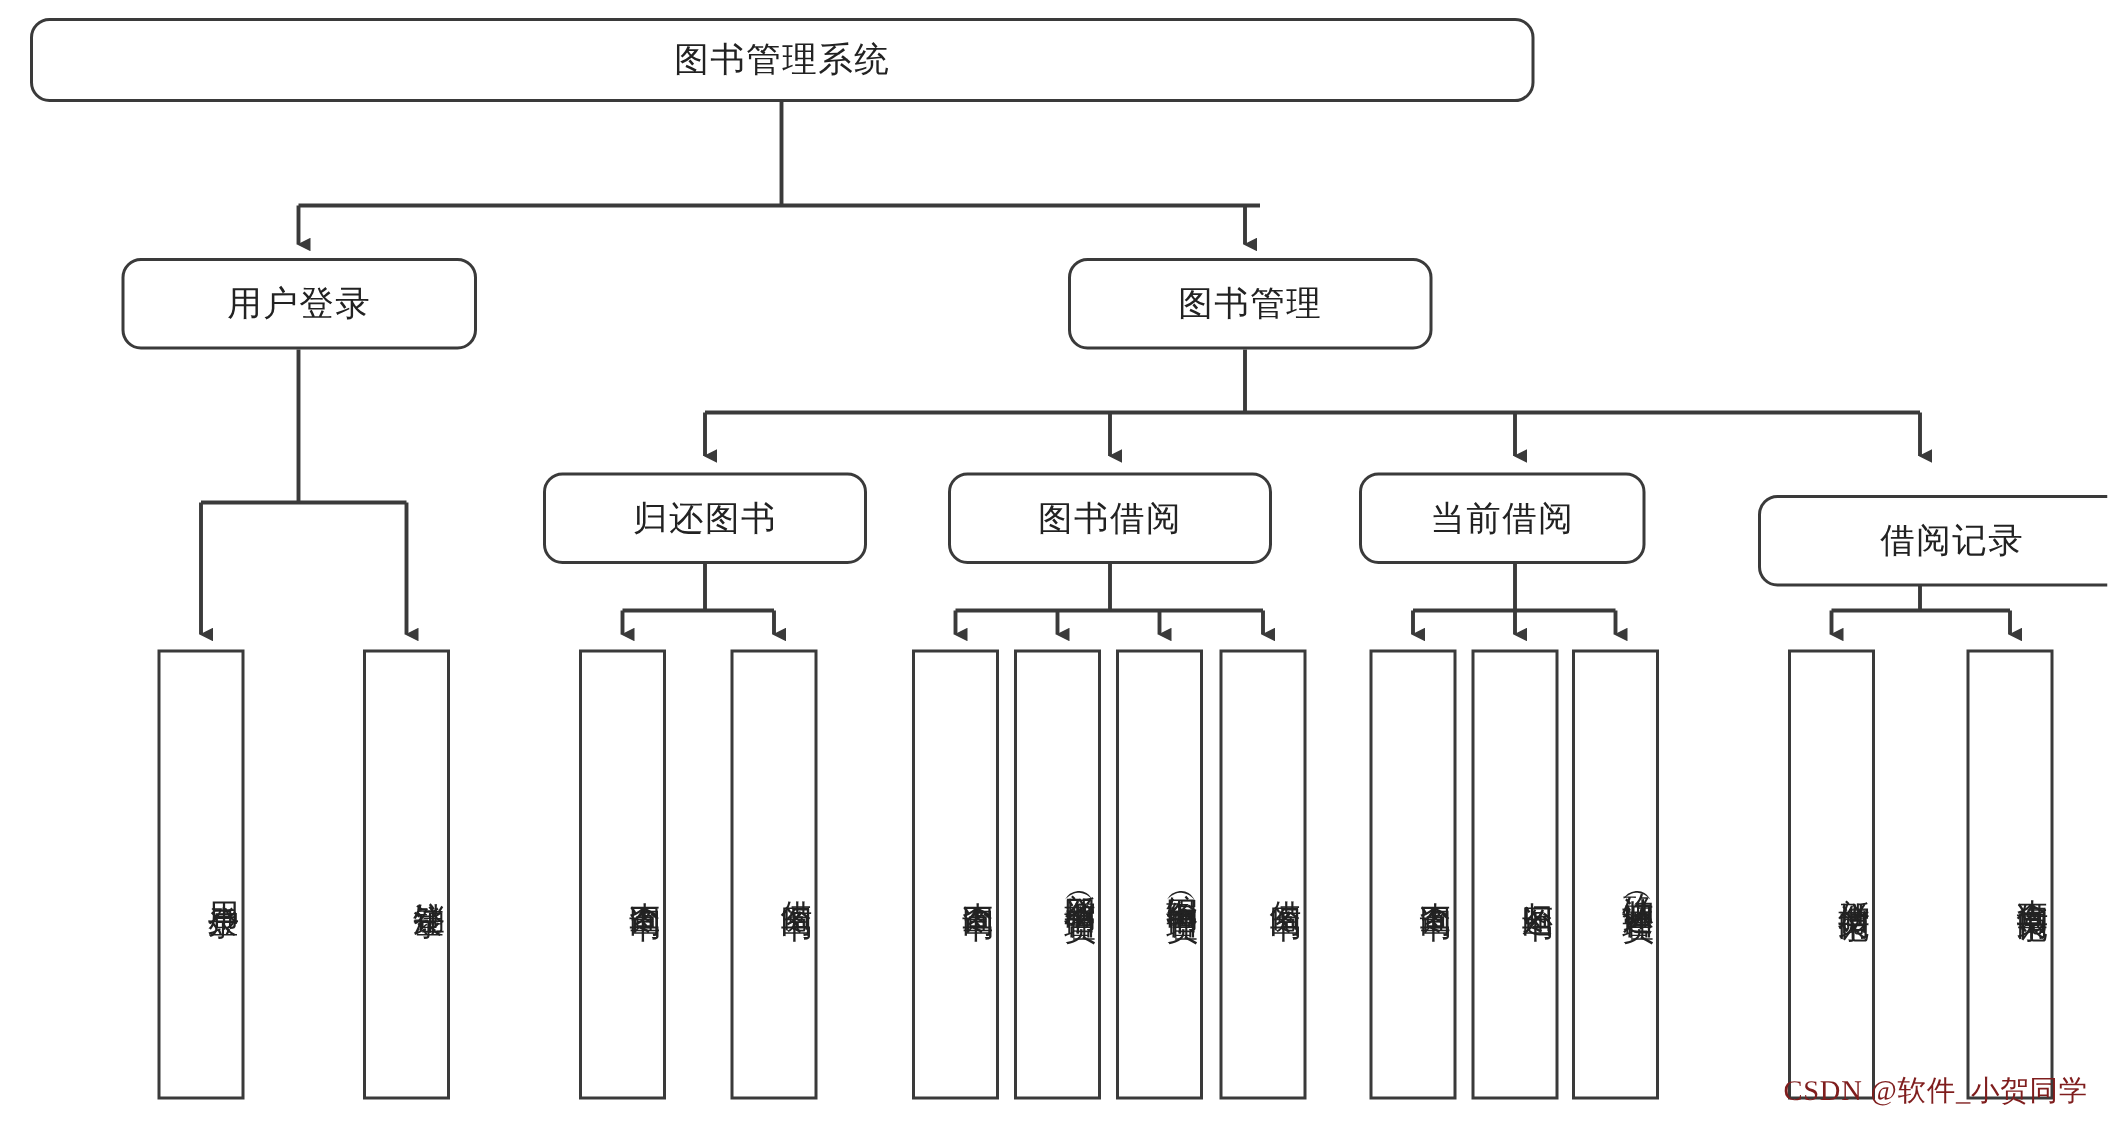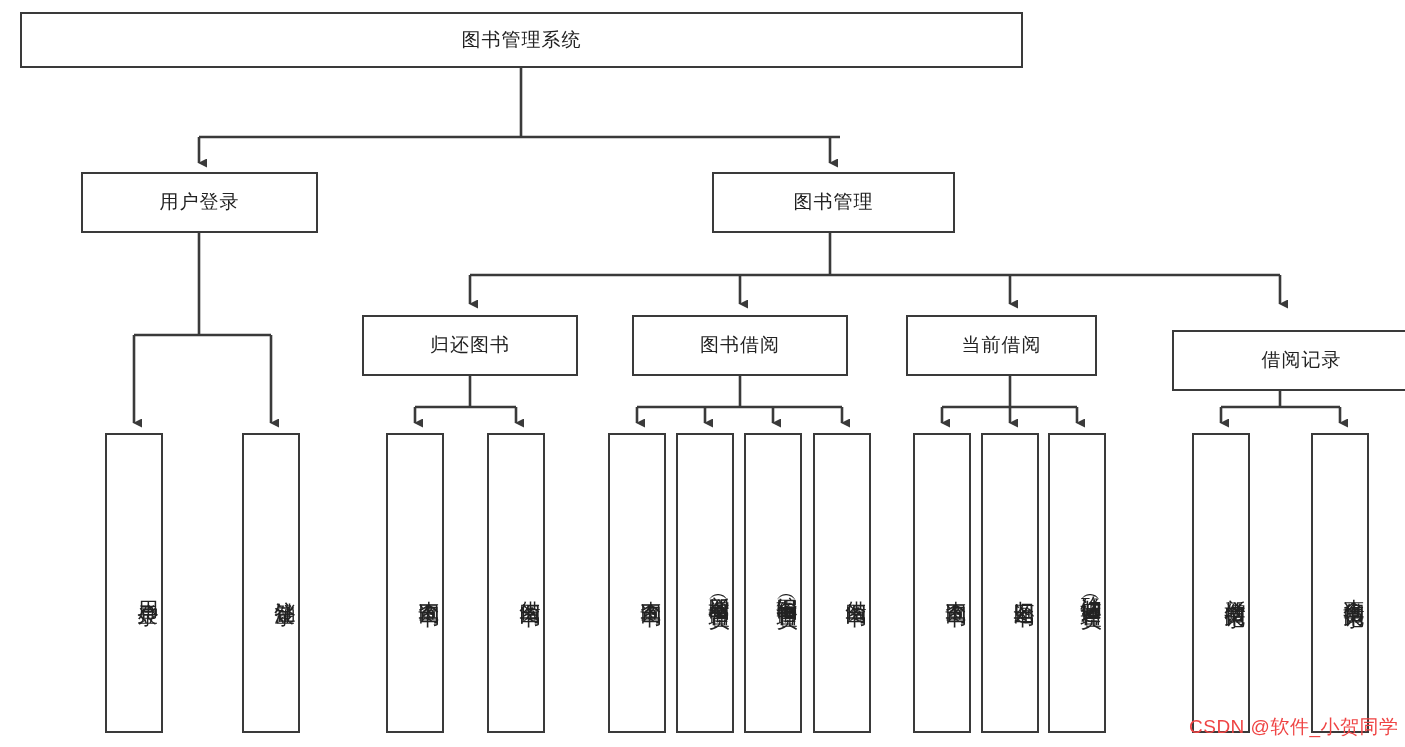--- a/index.html
+++ b/index.html
@@ -29,23 +29,24 @@
     position: absolute;
     box-sizing: border-box;
     background: #ffffff;
     border: 2.5px solid #3a3a3a;
     display: flex;
     align-items: center;
     justify-content: center;
     color: #222222;
   }
   .node.h {
-    font-size: 19px;
+    font-size: 23px;
     letter-spacing: 1px;
     line-height: 1.2;
+    border-radius: 13px;
   }
   .node.v {
     writing-mode: vertical-rl;
     text-orientation: upright;
     font-size: 21px;
     line-height: 1.22;
     letter-spacing: 2px;
     align-items: flex-start;
     justify-content: center;
     padding-top: 10px;
@@ -53,23 +54,24 @@
   .node.v span {
     writing-mode: vertical-rl;
     text-orientation: upright;
     display: block;
   }
   .watermark {
     position: absolute;
     left: 1189px;
     top: 714px;
     font-size: 19px;
-    color: #ef4444;
+    color: #7f1d1d;
     white-space: nowrap;
     letter-spacing: 0.5px;
+    font-family: Liberation Serif, serif;
   }
 </style>
 </head>
 <body>
 
 <div id="canvas">
 
   <svg class="wires" viewBox="0 0 1405 747">
     <defs>
       <marker id="arrowhead" markerWidth="9" markerHeight="9" refX="4.5" refY="8" orient="auto" markerUnits="userSpaceOnUse">

